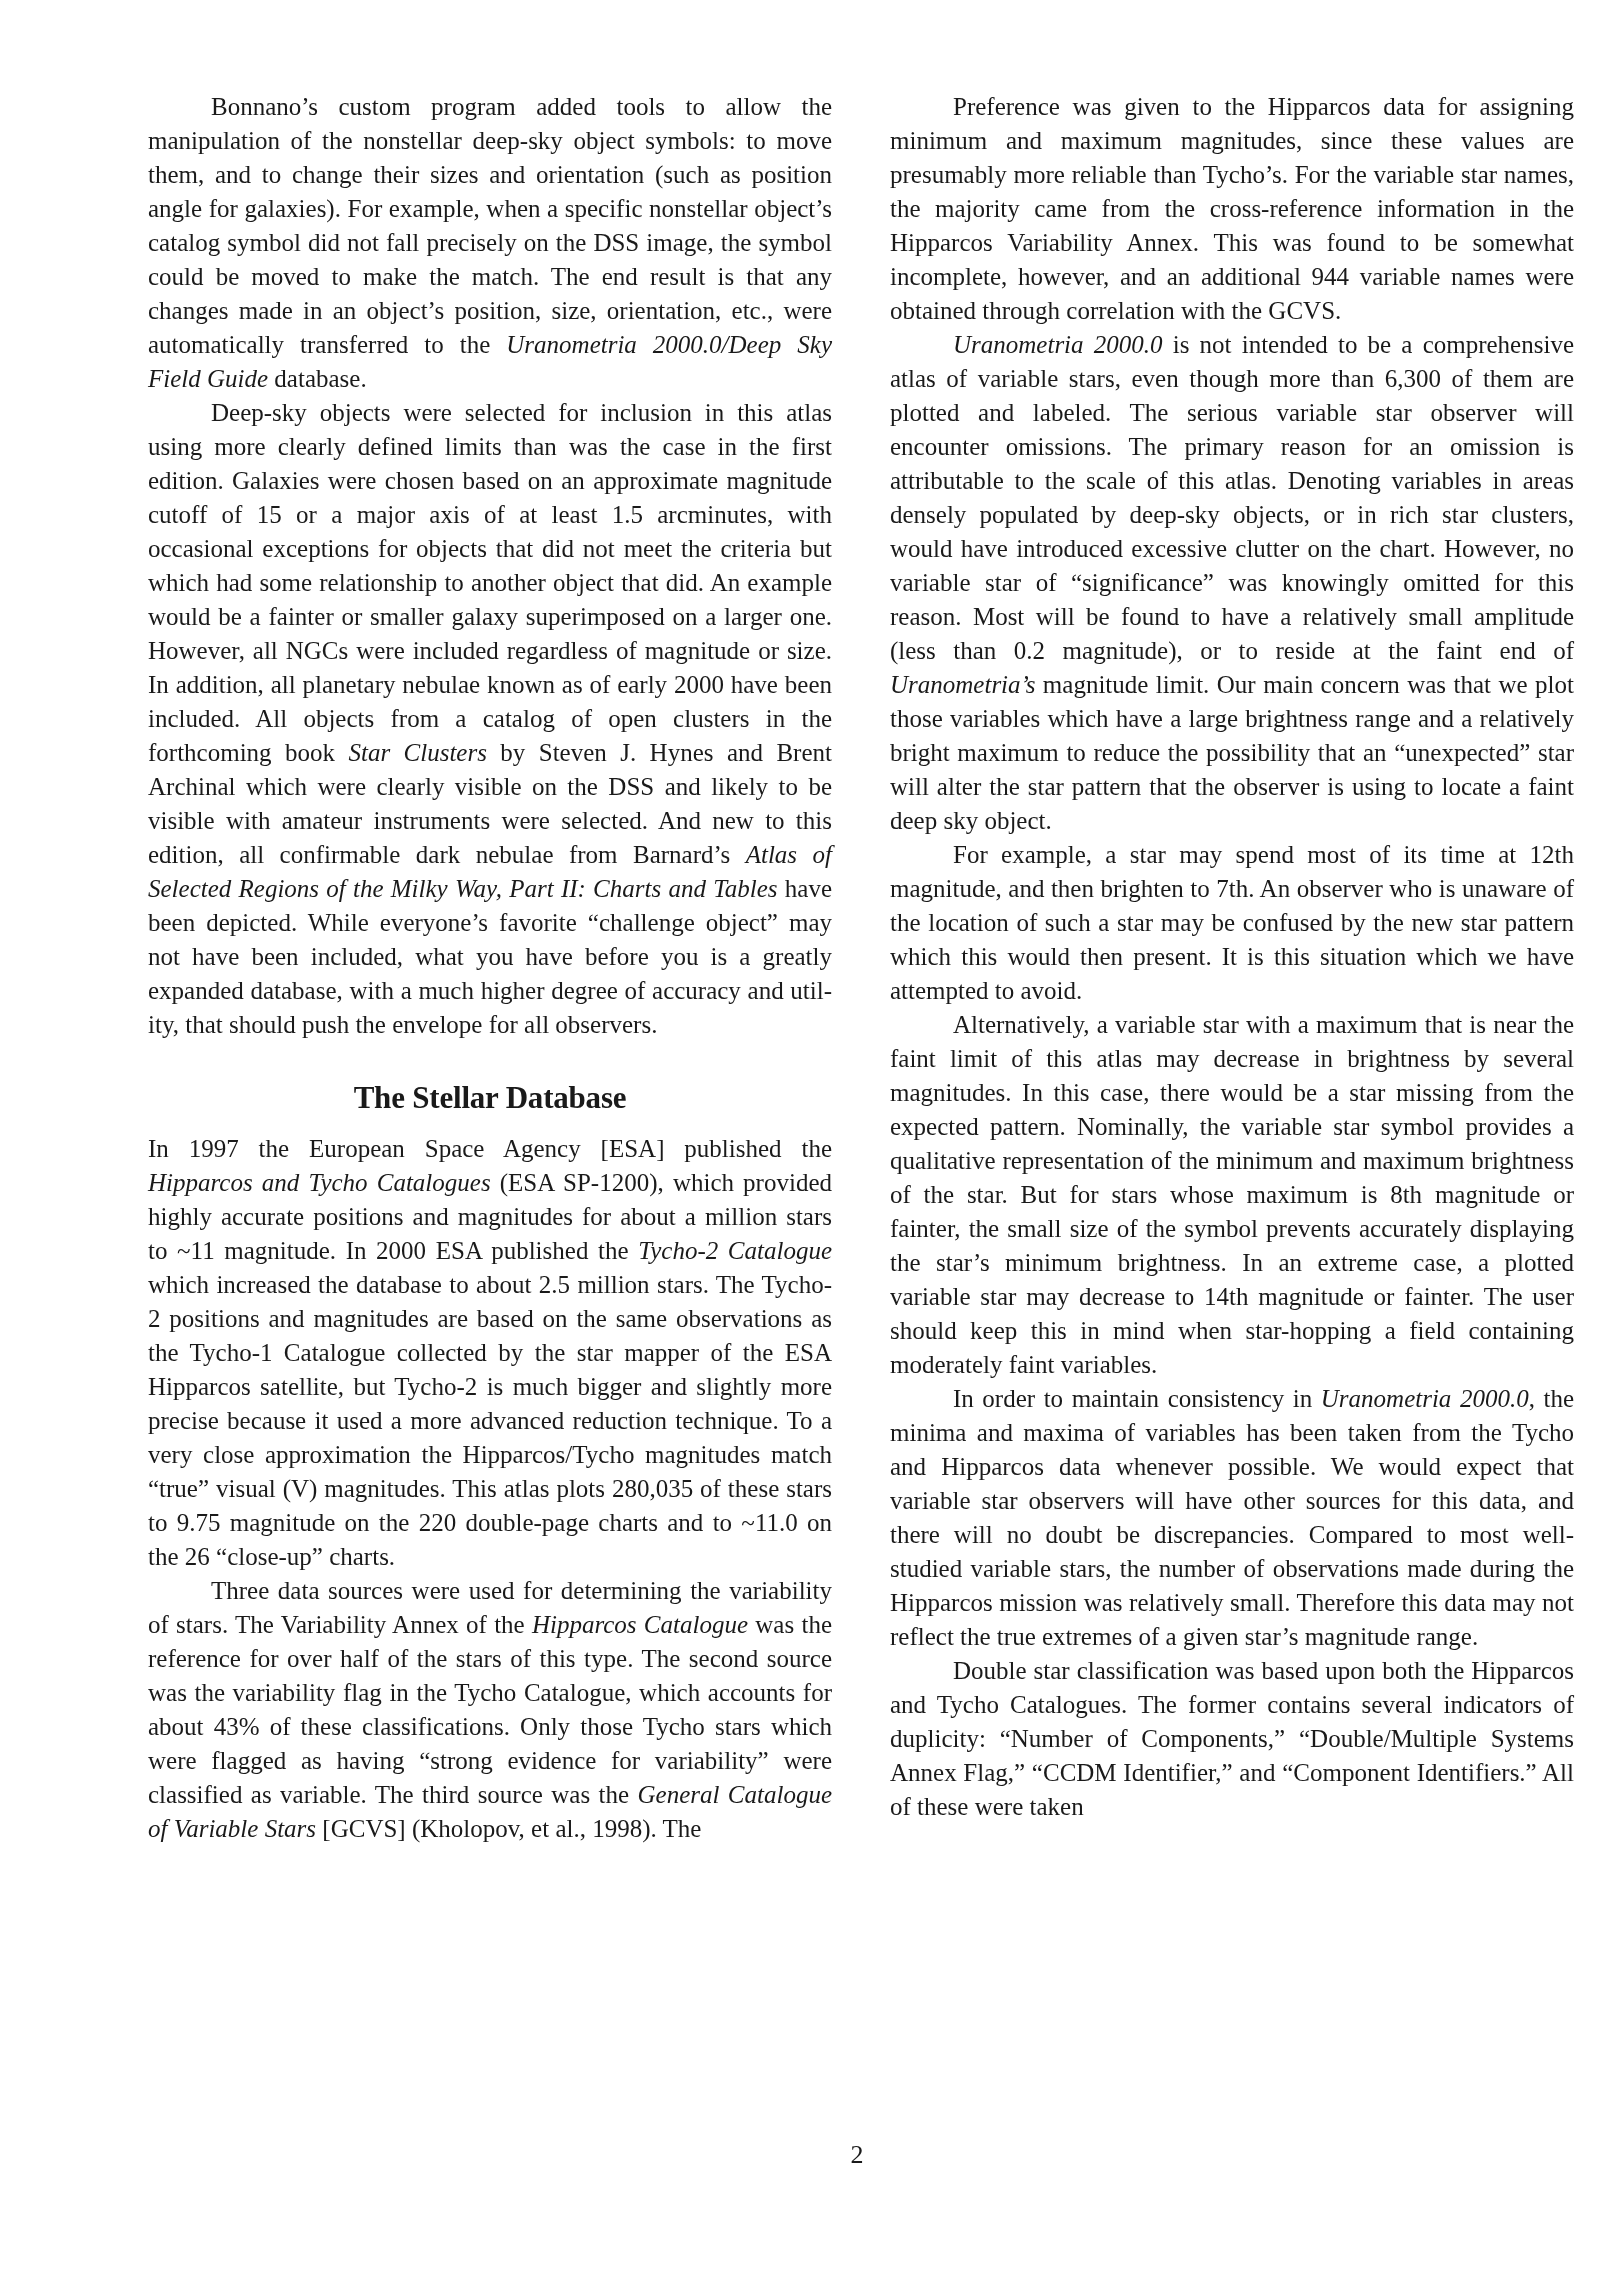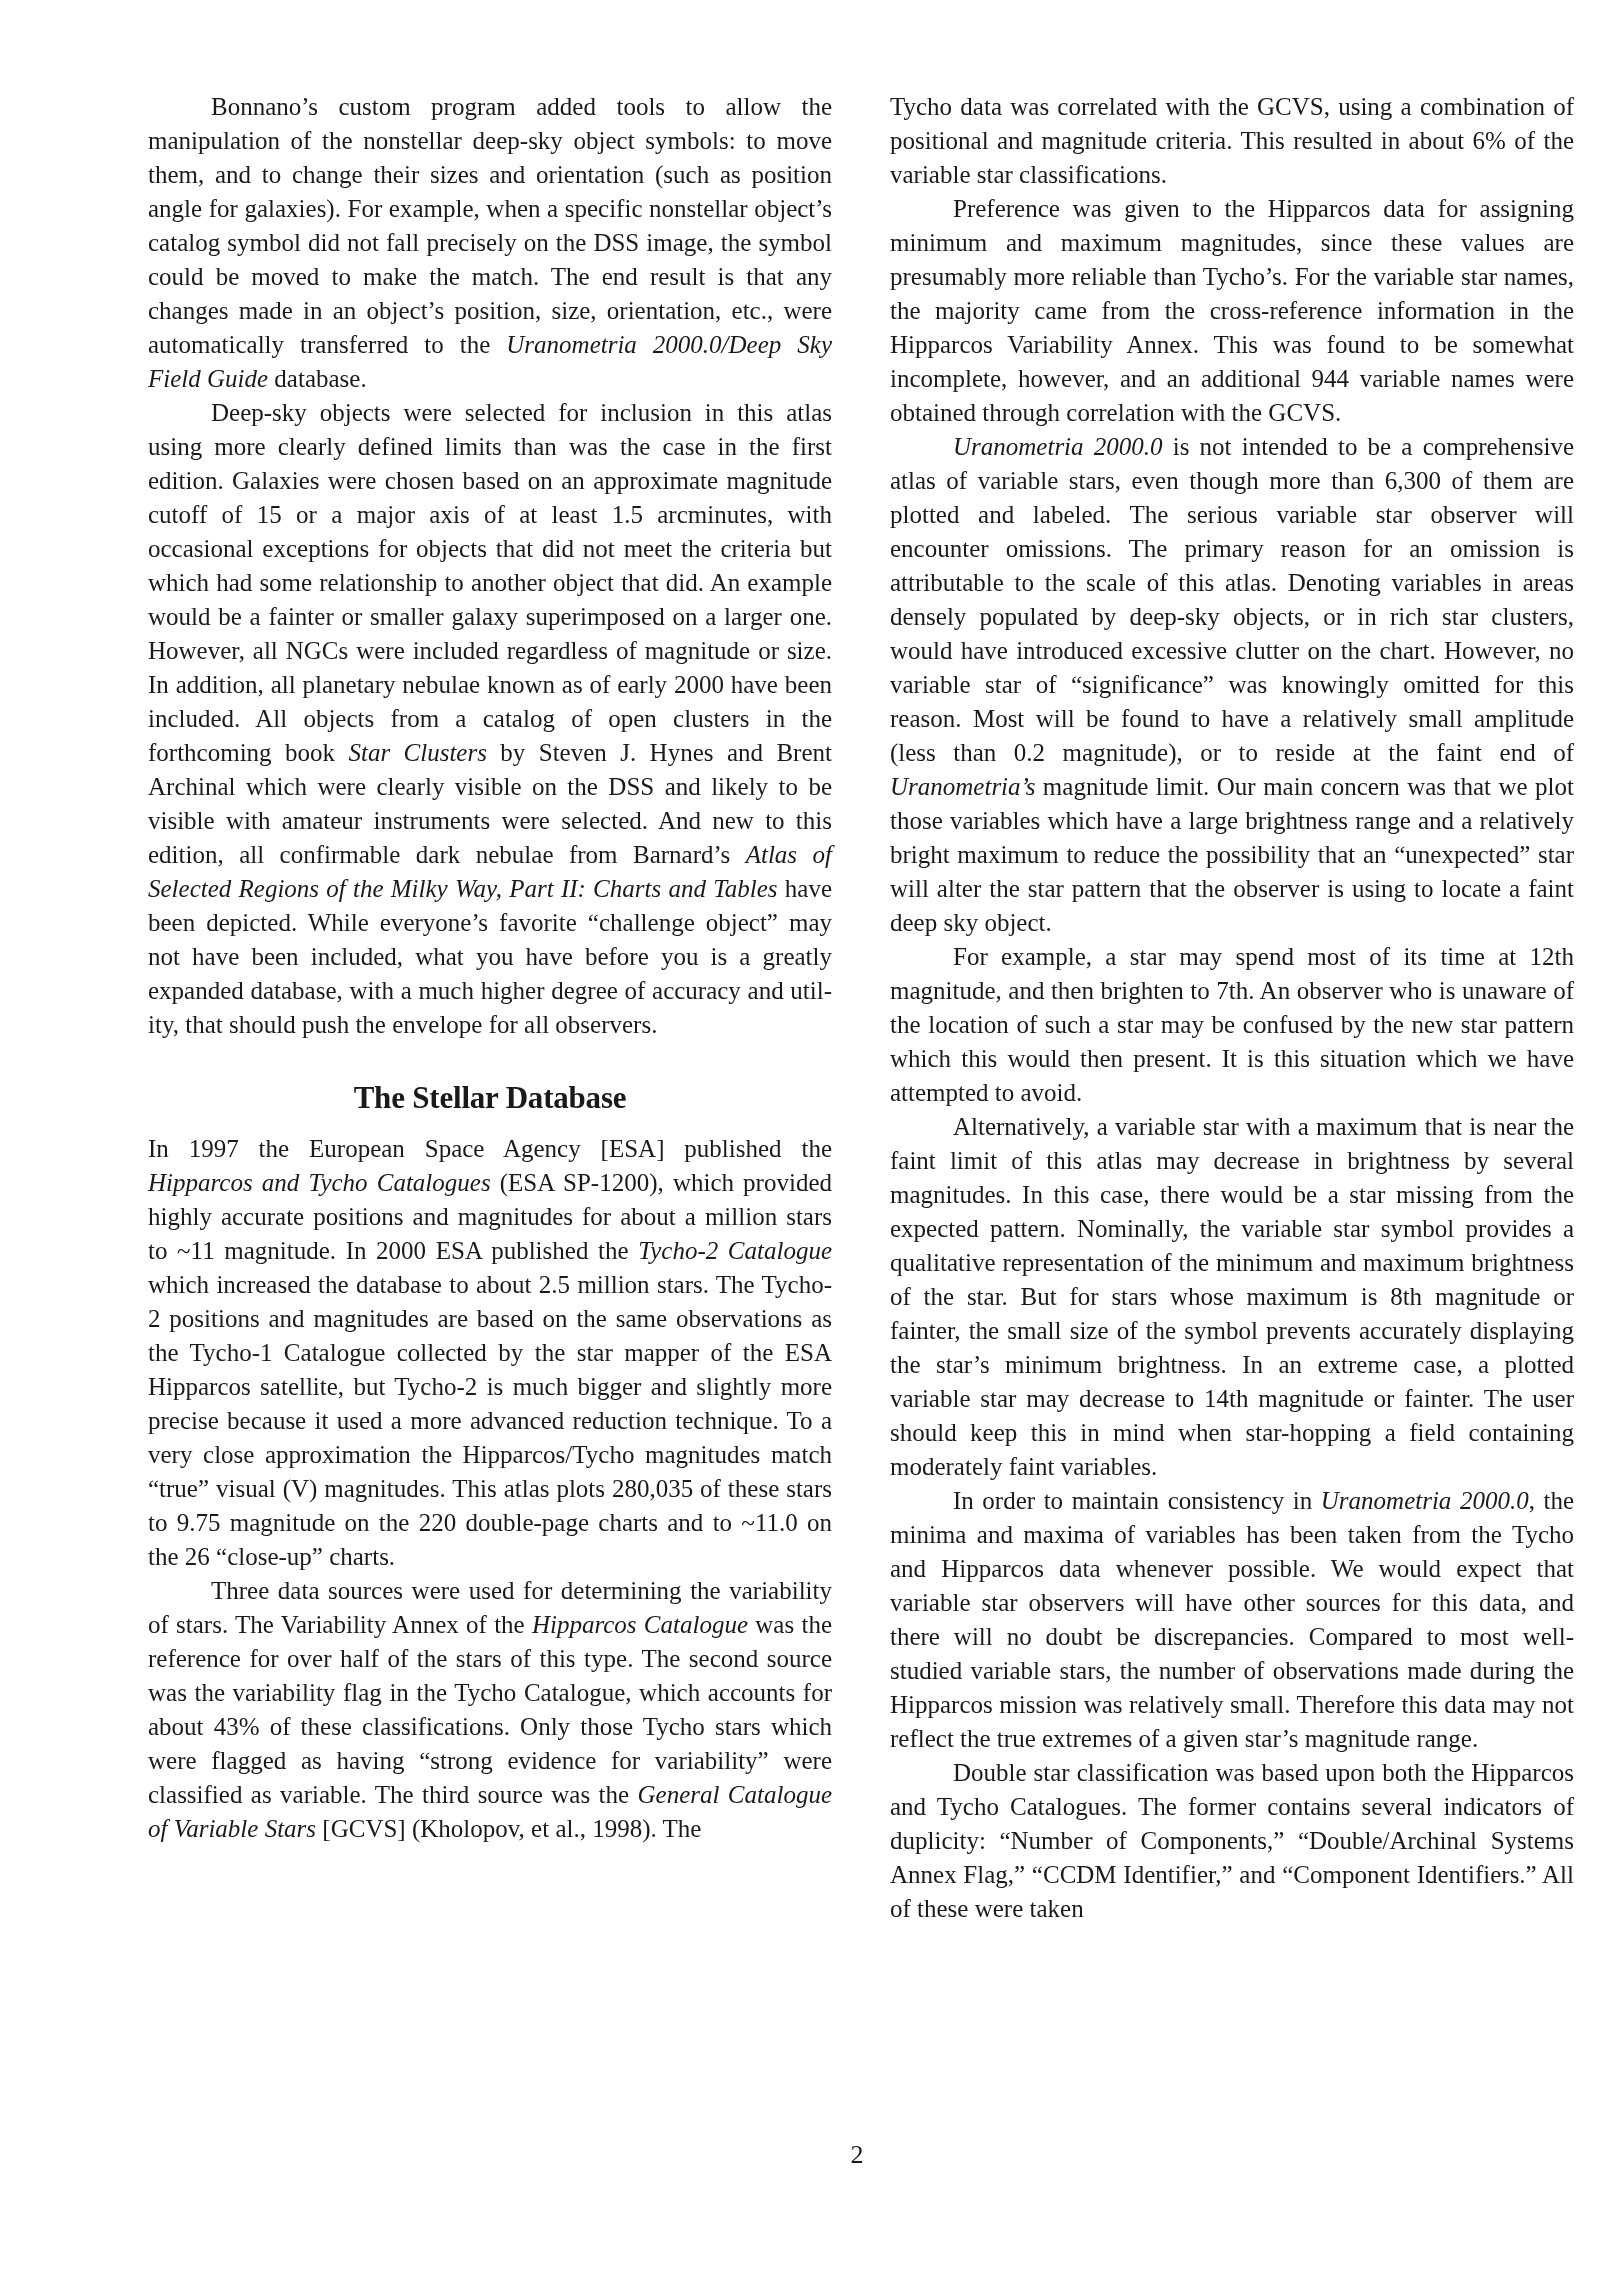--- a/index.html
+++ b/index.html
@@ -65,24 +65,23 @@
 
   <div class="column col-left">
     <p class="para"><span>Bonnano’s custom program added tools to allow the manipulation of the nonstellar deep-sky object symbols: to move them, and to change their sizes and orientation (such as position angle for galaxies). For example, when a spe­cific nonstellar object’s catalog symbol did not fall pre­cisely on the DSS image, the symbol could be moved to make the match. The end result is that any changes made in an object’s position, size, orientation, etc., were automati­cally transferred to the </span><i>Uranometria 2000.0/Deep Sky Field Guide</i><span> database.</span></p>
     <p class="para"><span>Deep-sky objects were selected for inclusion in this atlas using more clearly defined limits than was the case in the first edition. Galaxies were chosen based on an approx­imate magnitude cutoff of 15 or a major axis of at least 1.5 arcminutes, with occasional exceptions for objects that did not meet the criteria but which had some relationship to another object that did. An example would be a fainter or smaller galaxy superimposed on a larger one. However, all NGCs were included regardless of magnitude or size. In addition, all planetary nebulae known as of early 2000 have been included. All objects from a catalog of open clusters in the forthcoming book </span><i>Star Clusters</i><span> by Steven J. Hynes and Brent Archinal which were clearly visible on the DSS and likely to be visible with amateur instruments were selected. And new to this edition, all confirmable dark neb­ulae from Barnard’s </span><i>Atlas of Selected Regions of the Milky Way, Part II: Charts and Tables</i><span> have been depicted. While everyone’s favorite “challenge object” may not have been included, what you have before you is a greatly expanded database, with a much higher degree of accuracy and util­ity, that should push the envelope for all observers.</span></p>
     <h2 class="section-heading">The Stellar Database</h2>
     <p class="para noindent"><span>In 1997 the European Space Agency [ESA] published the </span><i>Hipparcos and Tycho Catalogues</i><span> (ESA SP-1200), which provided highly accurate positions and magnitudes for about a million stars to ~11 magnitude. In 2000 ESA pub­lished the </span><i>Tycho-2 Catalogue</i><span> which increased the database to about 2.5 million stars. The Tycho-2 positions and mag­nitudes are based on the same observations as the Tycho-1 Catalogue collected by the star mapper of the ESA Hippar­cos satellite, but Tycho-2 is much bigger and slightly more precise because it used a more advanced reduction tech­nique. To a very close approximation the Hipparcos/Tycho magnitudes match “true” visual (V) magnitudes. This atlas plots 280,035 of these stars to 9.75 magnitude on the 220 double-page charts and to ~11.0 on the 26 “close-up” charts.</span></p>
     <p class="para"><span>Three data sources were used for determining the variability of stars. The Variability Annex of the </span><i>Hipparcos Catalogue</i><span> was the reference for over half of the stars of this type. The second source was the variability flag in the Tycho Catalogue, which accounts for about 43% of these classifications. Only those Tycho stars which were flagged as having “strong evidence for variability” were classified as variable. The third source was the </span><i>General Catalogue of Variable Stars</i><span> [GCVS] (Kholopov, et al., 1998). The</span></p>
   </div>
 
   <div class="column col-right">
-    <p class="para noindent"><span>Tycho data was correlated with the GCVS, using a combi­nation of positional and magnitude criteria. This resulted in about 6% of the variable star classifications.</span></p>
     <p class="para"><span>Preference was given to the Hipparcos data for assign­ing minimum and maximum magnitudes, since these val­ues are presumably more reliable than Tycho’s. For the variable star names, the majority came from the cross-ref­erence information in the Hipparcos Variability Annex. This was found to be somewhat incomplete, however, and an additional 944 variable names were obtained through correlation with the GCVS.</span></p>
     <p class="para"><i>Uranometria 2000.0</i><span> is not intended to be a compre­hensive atlas of variable stars, even though more than 6,300 of them are plotted and labeled. The serious variable star observer will encounter omissions. The primary reason for an omission is attributable to the scale of this atlas. Denoting variables in areas densely populated by deep-sky objects, or in rich star clusters, would have introduced excessive clutter on the chart. However, no variable star of “significance” was knowingly omitted for this reason. Most will be found to have a relatively small amplitude (less than 0.2 magnitude), or to reside at the faint end of </span><i>Uranometria’s</i><span> magnitude limit. Our main concern was that we plot those variables which have a large brightness range and a relatively bright maximum to reduce the possibility that an “unexpected” star will alter the star pattern that the observer is using to locate a faint deep sky object.</span></p>
     <p class="para"><span>For example, a star may spend most of its time at 12th magnitude, and then brighten to 7th. An observer who is unaware of the location of such a star may be confused by the new star pattern which this would then present. It is this situation which we have attempted to avoid.</span></p>
     <p class="para"><span>Alternatively, a variable star with a maximum that is near the faint limit of this atlas may decrease in brightness by several magnitudes. In this case, there would be a star missing from the expected pattern. Nominally, the variable star symbol provides a qualitative representation of the minimum and maximum brightness of the star. But for stars whose maximum is 8th magnitude or fainter, the small size of the symbol prevents accurately displaying the star’s minimum brightness. In an extreme case, a plotted variable star may decrease to 14th magnitude or fainter. The user should keep this in mind when star-hopping a field containing moderately faint variables.</span></p>
     <p class="para"><span>In order to maintain consistency in </span><i>Uranometria 2000.0</i><span>, the minima and maxima of variables has been taken from the Tycho and Hipparcos data whenever possi­ble. We would expect that variable star observers will have other sources for this data, and there will no doubt be dis­crepancies. Compared to most well-studied variable stars, the number of observations made during the Hipparcos mission was relatively small. Therefore this data may not reflect the true extremes of a given star’s magnitude range.</span></p>
-    <p class="para"><span>Double star classification was based upon both the Hipparcos and Tycho Catalogues. The former contains sev­eral indicators of duplicity: “Number of Components,” “Double/Archinal Systems Annex Flag,” “CCDM Identi­fier,” and “Component Identifiers.” All of these were taken</span></p>
+    <p class="para"><span>Double star classification was based upon both the Hipparcos and Tycho Catalogues. The former contains sev­eral indicators of duplicity: “Number of Components,” “Double/Multiple Systems Annex Flag,” “CCDM Identi­fier,” and “Component Identifiers.” All of these were taken</span></p>
   </div>
 
   <div class="page-number">2</div>
 </div>
 
 
 </body></html>

